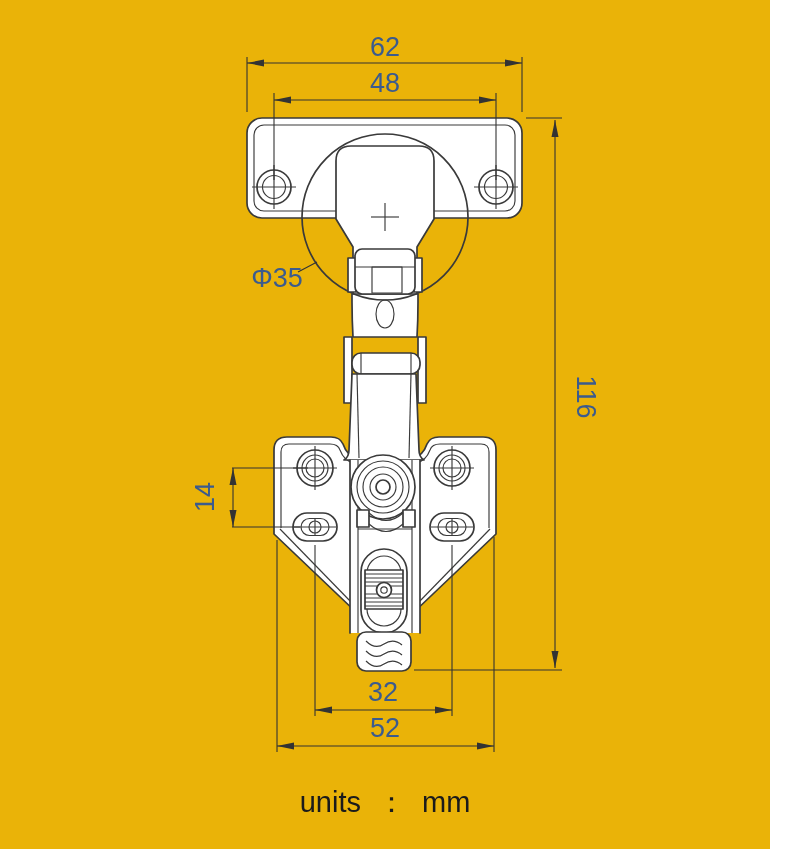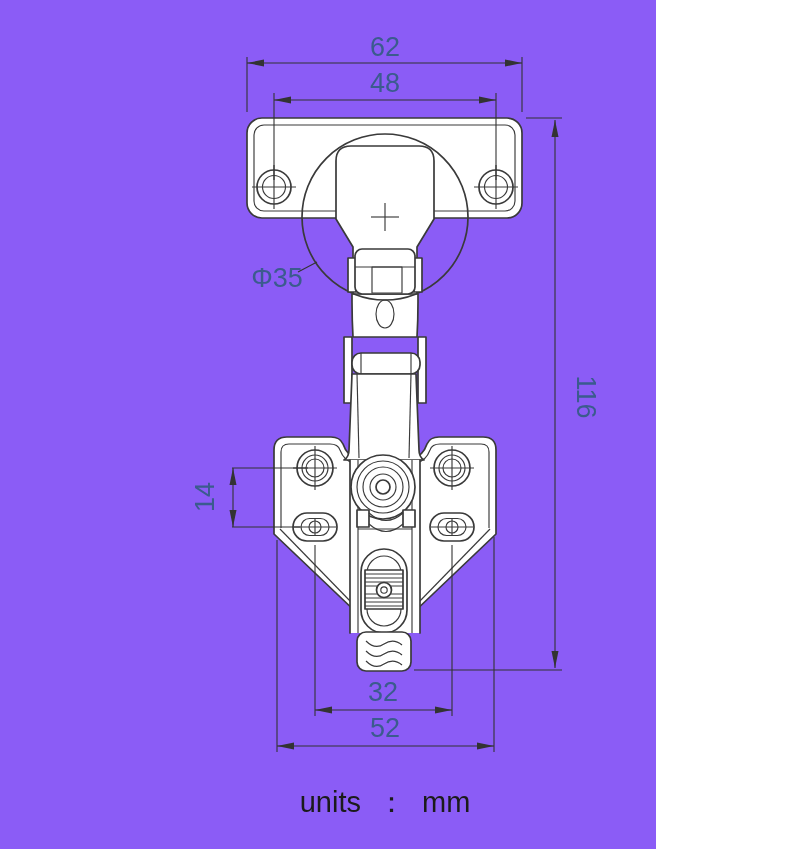--- a/index.html
+++ b/index.html
@@ -1,17 +1,17 @@
 <!DOCTYPE html>
 <html><head>
 <meta charset="utf-8">
 <style>
   html,body{margin:0;padding:0;background:#ffffff;}
   .page{
-    width:656px;height:849px;background:#8b5cf6;position:relative;overflow:hidden;
+    width:770px;height:849px;background:#eab308;position:relative;overflow:hidden;
     font-family:"Liberation Sans", sans-serif;
   }
   svg{display:block;}
   
   .part{stroke:#3a3a3a;fill:none;stroke-width:1.7;stroke-linejoin:round;stroke-linecap:round;}
   .part-fill{stroke:#3a3a3a;fill:#ffffff;stroke-width:1.7;stroke-linejoin:round;}
   .part-fine{stroke:#3a3a3a;fill:none;stroke-width:1.15;stroke-linejoin:round;}
   .mask{fill:#ffffff;stroke:none;}
   .hatch{stroke:#3a3a3a;stroke-width:1;fill:none;}
   

